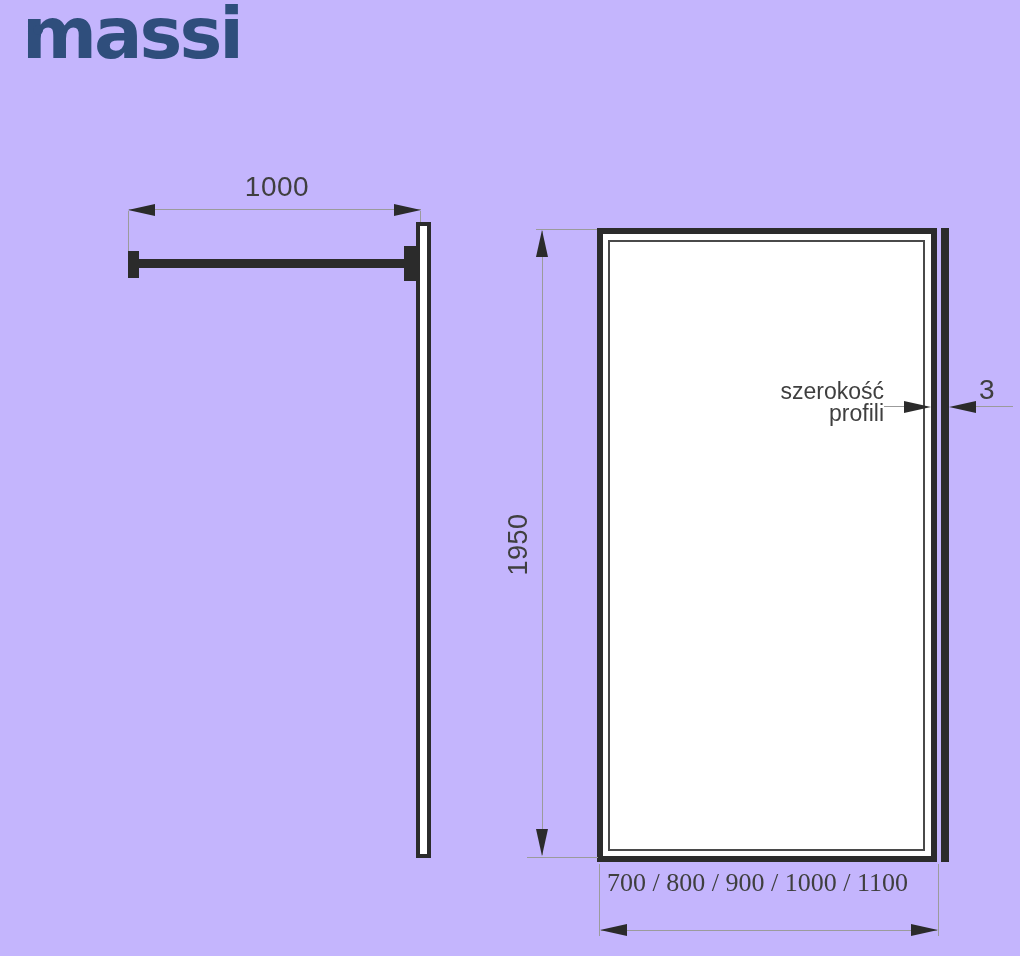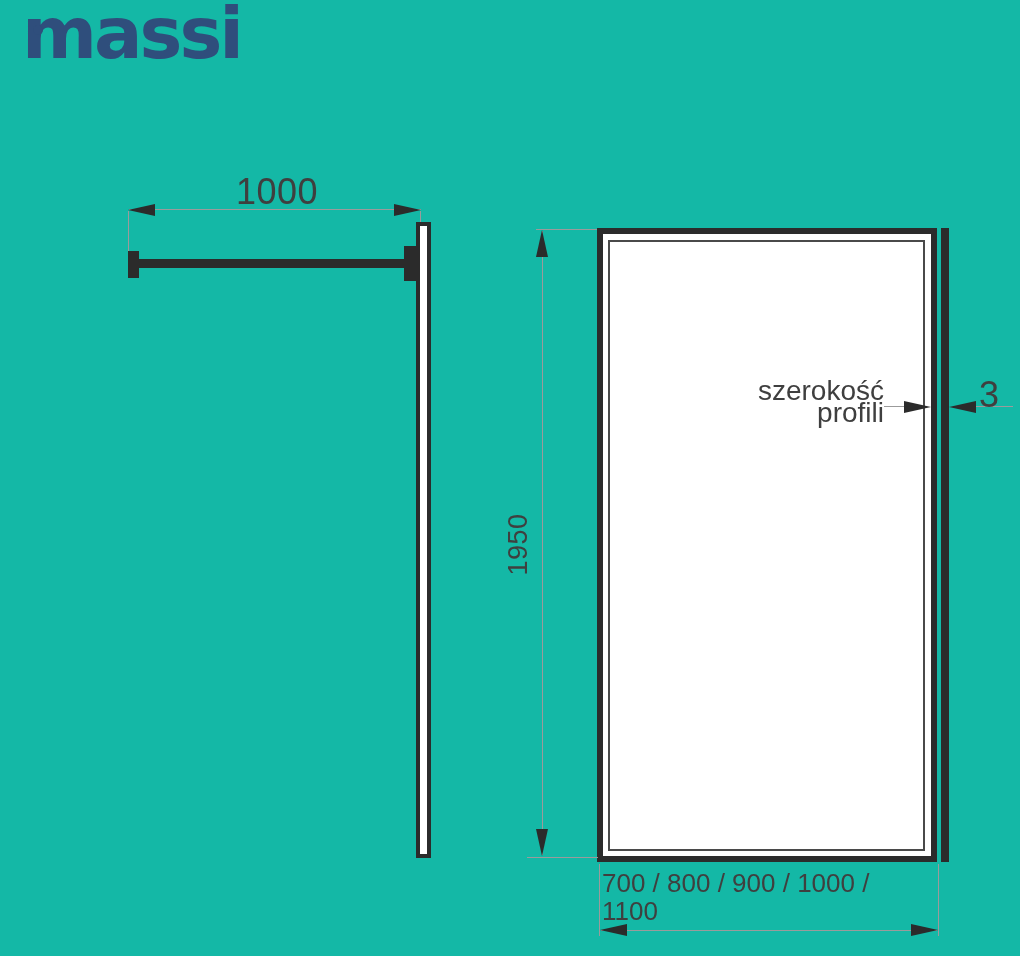--- a/index.html
+++ b/index.html
@@ -4,37 +4,37 @@
 <style>
   :root{
     --logo_blue:#2f4e7c;
     --ink:#2b2b2b;
     --dim:#9b9b9b;
     --label:#3f3f3f;
     --inner_frame:#4a4a4a;
   }
   html,body{margin:0;padding:0;background:#fff;}
   .canvas{
-    position:relative;width:1020px;height:956px;background:#14b8a6;
+    position:relative;width:1020px;height:956px;background:#c4b5fd;
     overflow:hidden;font-family:"Liberation Sans", sans-serif;
   }
   .abs{position:absolute;}
   
   .hline{position:absolute;height:1px;background:var(--dim);}
   .vline{position:absolute;width:1px;background:var(--dim);}
   
   .bar{position:absolute;background:var(--ink);}
   
   .arr{position:absolute;width:0;height:0;}
   .arr.left {border-top:6px solid transparent;border-bottom:6px solid transparent;border-right:27px solid var(--ink);}
   .arr.right{border-top:6px solid transparent;border-bottom:6px solid transparent;border-left:27px solid var(--ink);}
   .arr.up   {border-left:6px solid transparent;border-right:6px solid transparent;border-bottom:27px solid var(--ink);}
   .arr.down {border-left:6px solid transparent;border-right:6px solid transparent;border-top:27px solid var(--ink);}
   
-  .dimtext{position:absolute;color:var(--label);font-size:36px;letter-spacing:0.5px;}
+  .dimtext{position:absolute;color:var(--label);font-size:28px;letter-spacing:0.5px;}
   .center{text-align:center;}
   .logo-text{
     position:absolute;left:22px;top:-9px;color:var(--logo_blue);
     font-family:"DejaVu Sans", sans-serif;font-weight:bold;font-size:72px;letter-spacing:-3px;
   }
   .logo-dot{position:absolute;left:33px;top:25px;width:10px;height:10px;border-radius:50%;background:var(--logo_blue);}
   .outer-frame{
     position:absolute;left:597px;top:228px;width:340px;height:634px;
     border:6px solid var(--ink);box-sizing:border-box;background:#fff;
   }
@@ -42,25 +42,25 @@
     position:absolute;left:608px;top:240px;width:317px;height:611px;
     border:2px solid var(--inner_frame);box-sizing:border-box;background:#fff;
   }
   .side-panel{
     position:absolute;left:416px;top:222px;width:15px;height:636px;
     border:4px solid var(--ink);box-sizing:border-box;background:#fff;
   }
   .rot90{transform:rotate(-90deg);}
   .profile-label{
     position:absolute;left:734px;top:380px;width:150px;text-align:right;
-    color:var(--label);font-size:28px;line-height:22px;
+    color:var(--label);font-size:23px;line-height:22px;
   }
   .widths-label{
-    position:absolute;left:602px;top:869px;width:320px;text-align:left;
-    color:var(--label);font-size:26px;line-height:28px;
+    position:absolute;left:588px;top:869px;width:320px;text-align:right;
+    color:var(--label);font-size:26px;line-height:28px;font-family:Liberation Serif, serif;
   }
 </style>
 </head>
 <body>
 
 <div class="canvas">
 
   <div class="abs" style="left:0;top:0;width:260px;height:80px;">
     <div class="logo-text">massi</div>
     <div class="logo-dot"></div>

